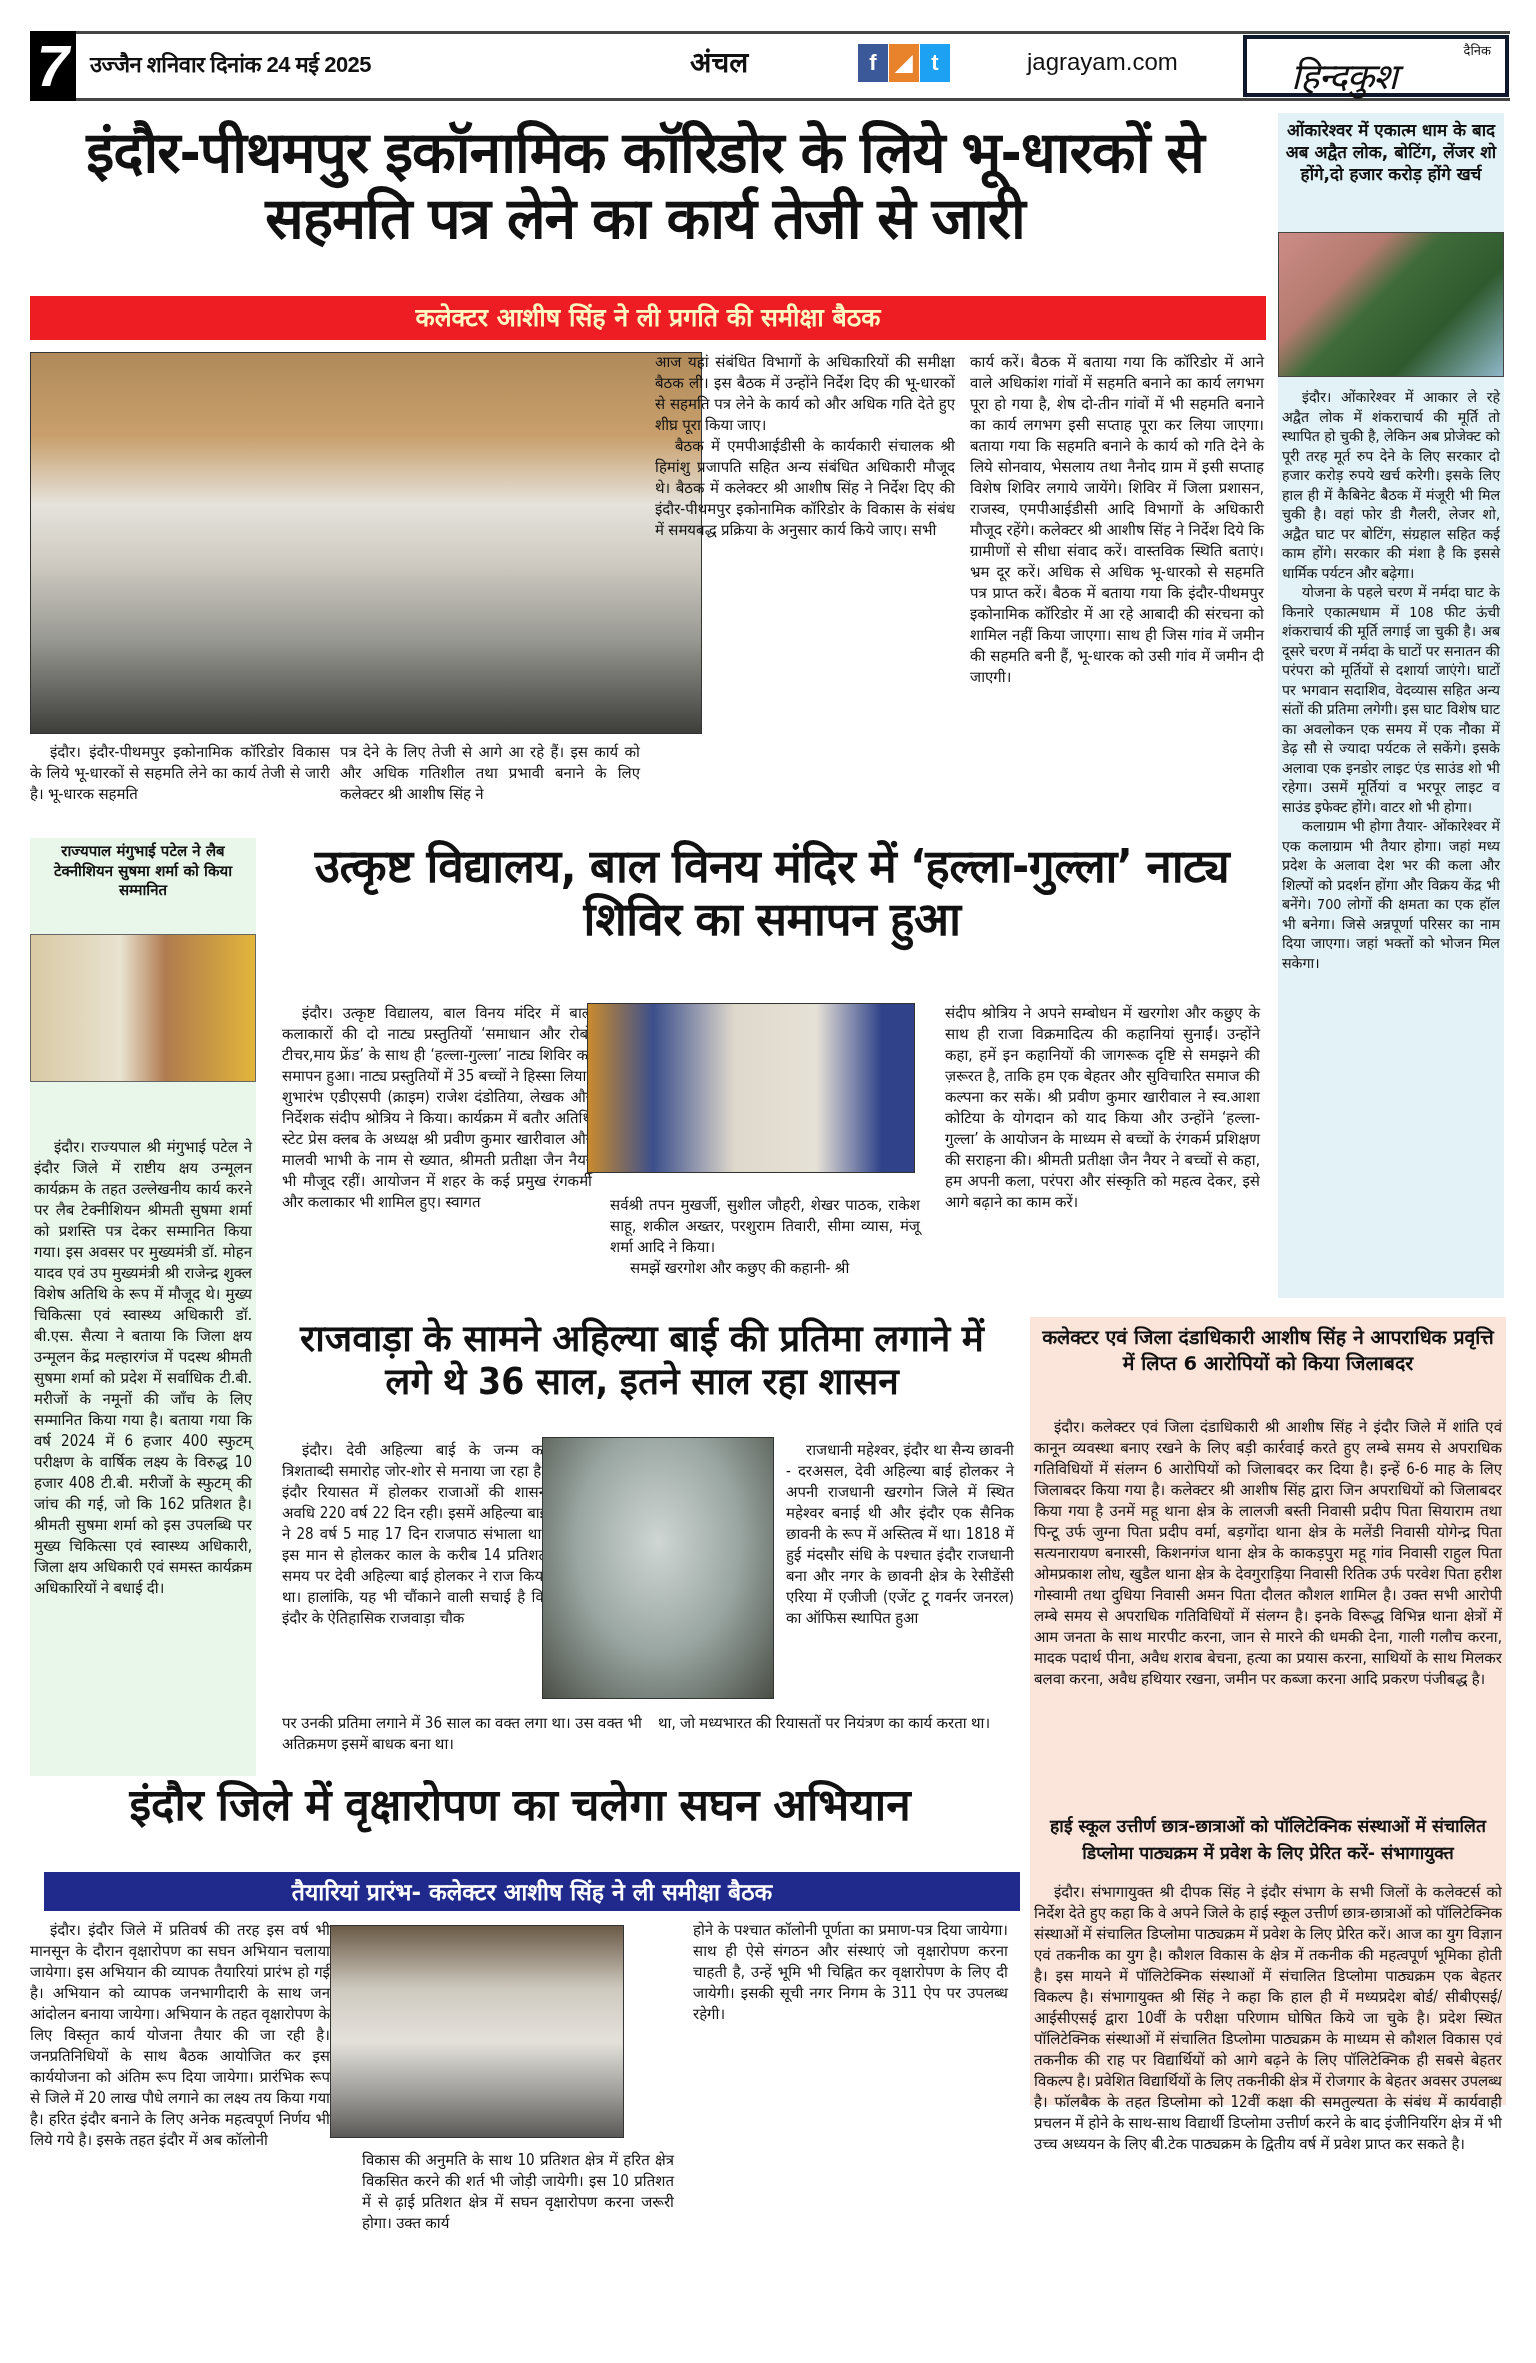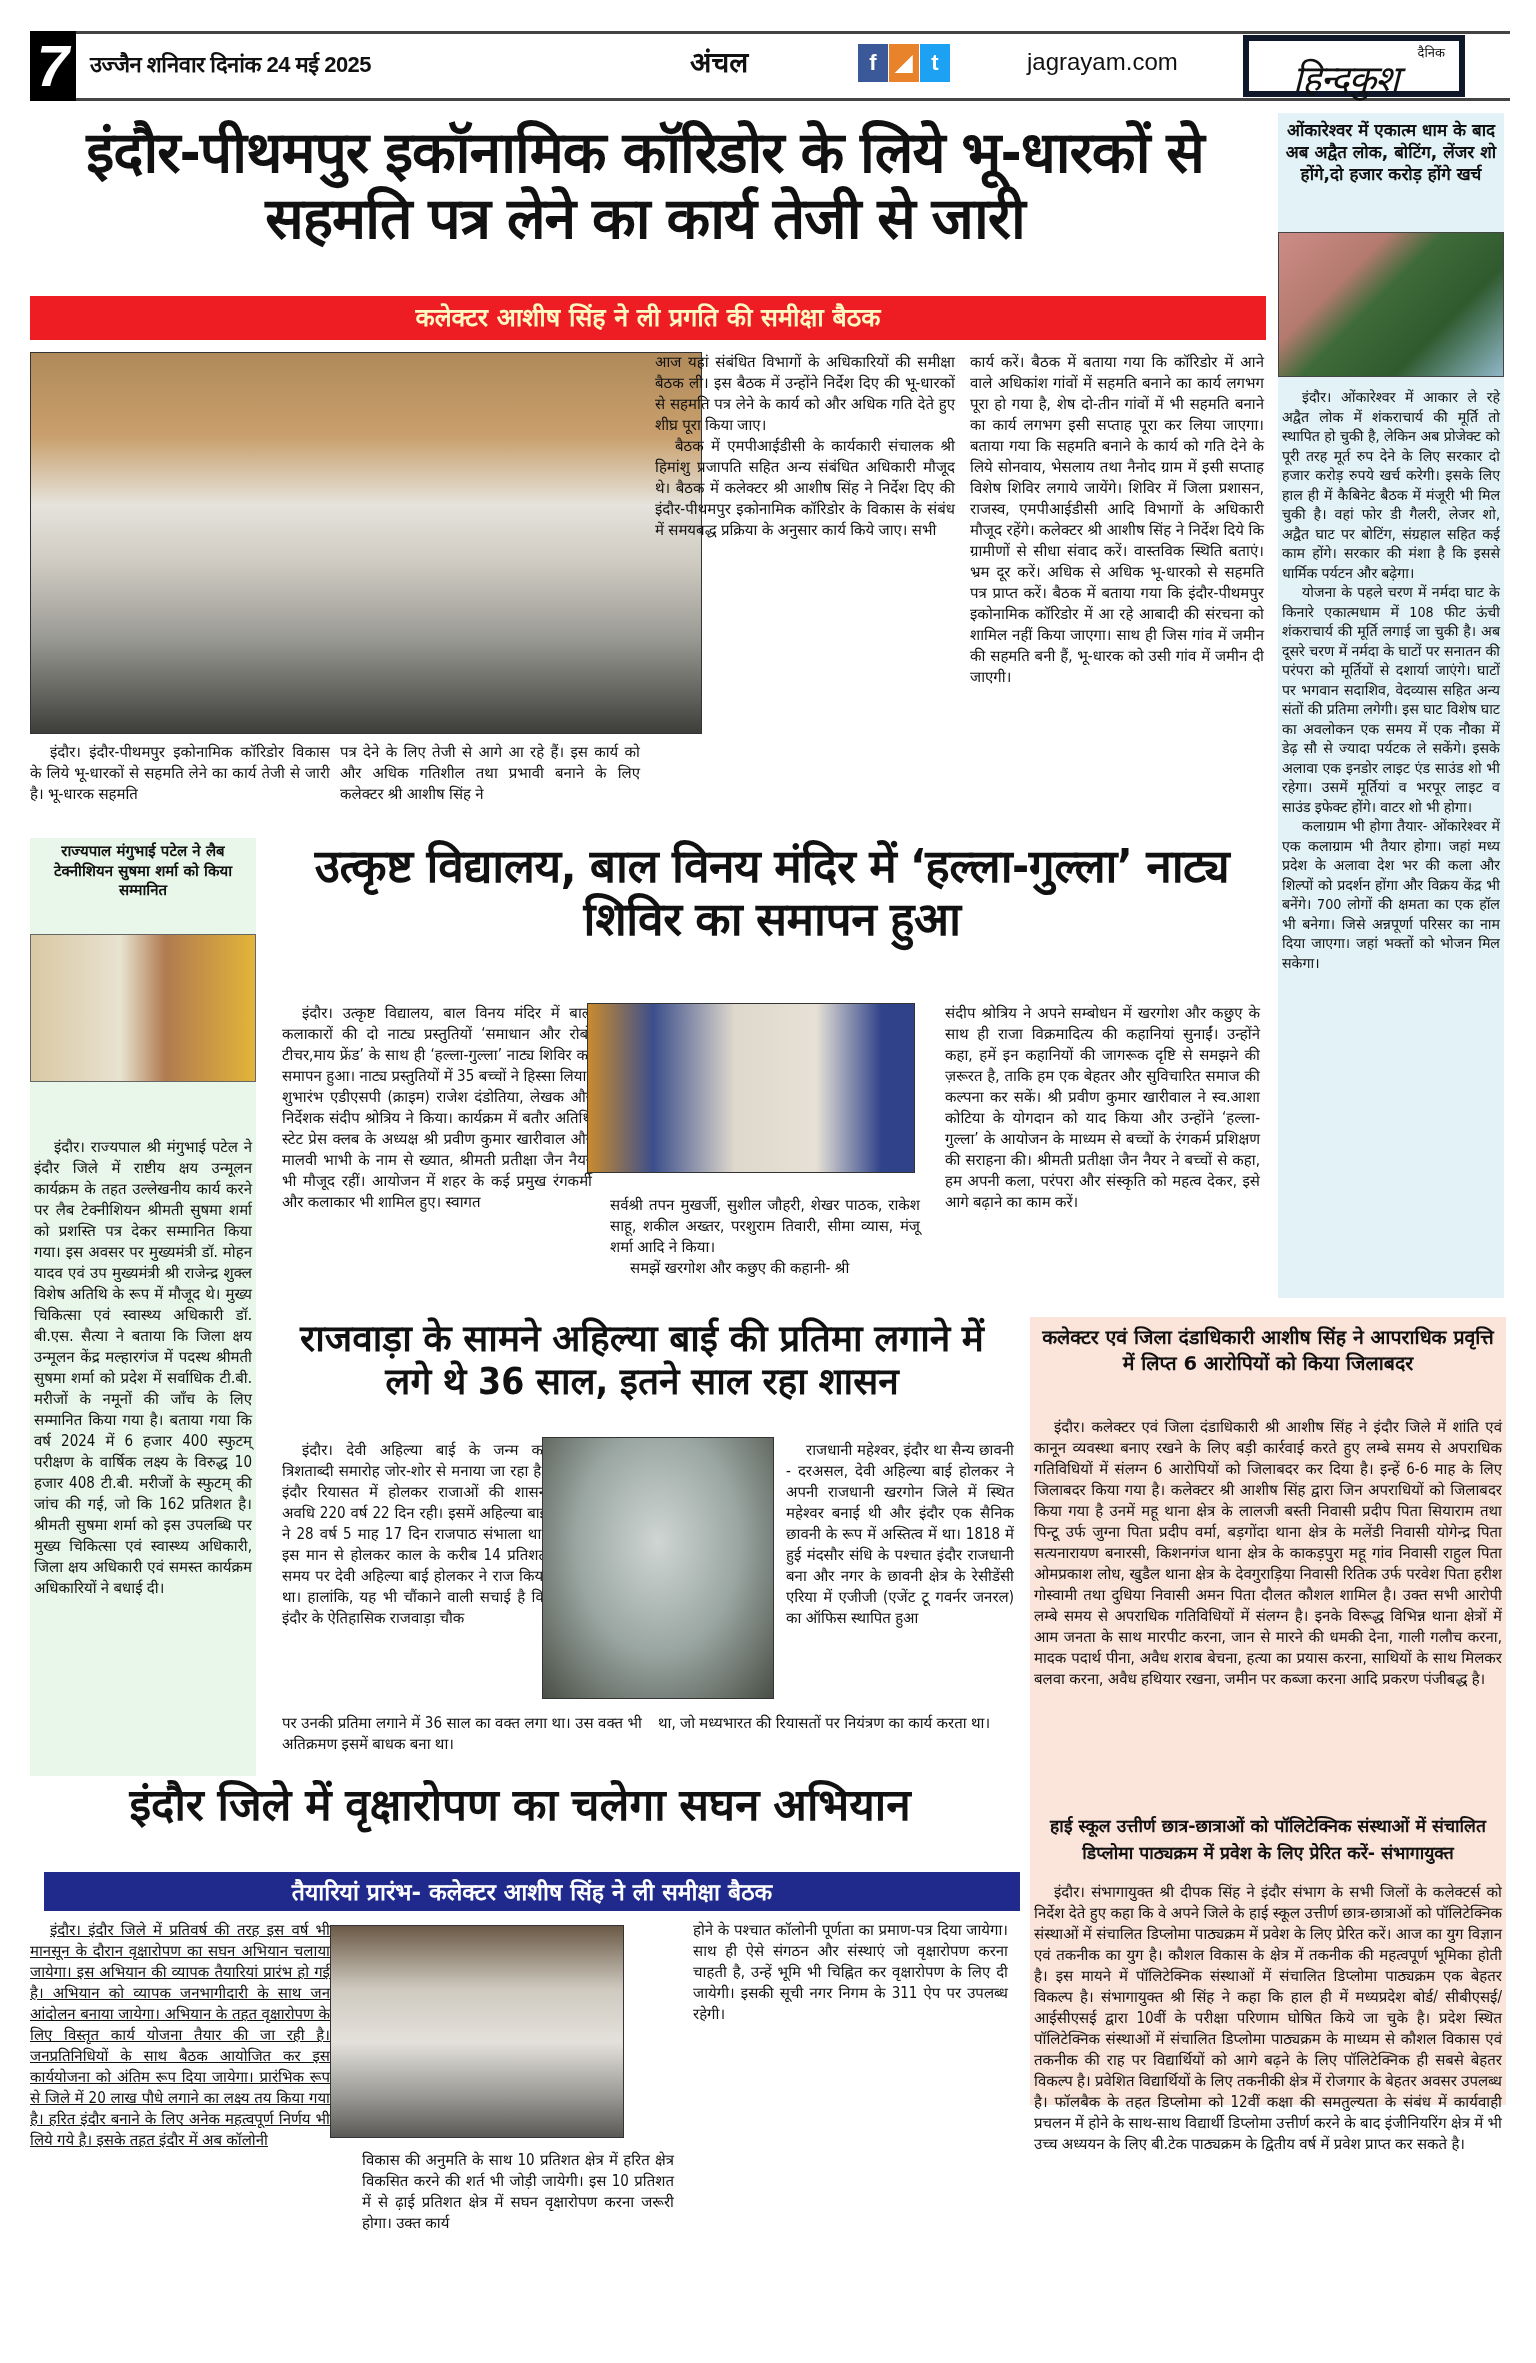--- a/index.html
+++ b/index.html
@@ -7,21 +7,21 @@
   .abs { position: absolute; }
   
   .masthead { left: 30px; top: 31px; width: 1480px; height: 70px; border-top: 3px solid #444; border-bottom: 3px solid #444; }
   .page-no { left: 30px; top: 31px; width: 46px; height: 70px; background: #000; color: #fff; font-size: 58px; font-weight: bold; font-style: italic; text-align: center; line-height: 70px; font-family: "Liberation Sans", sans-serif; }
   .dateline { left: 90px; top: 48px; font-size: 22px; font-weight: bold; font-family: "Liberation Sans Narrow", "Liberation Sans", sans-serif; letter-spacing: -0.5px; }
   .section { left: 690px; top: 42px; font-size: 28px; font-weight: bold; }
   .social { left: 858px; top: 44px; display: flex; gap: 1px; }
   .social span { display: block; width: 30px; height: 38px; color: #fff; font-weight: bold; text-align: center; line-height: 38px; font-size: 22px; font-family: "Liberation Sans", sans-serif; }
   .fb { background: #3b5998; } .rss { background: #e8822b; } .tw { background: #1da1f2; }
   .site { left: 1027px; top: 48px; font-size: 24px; font-family: "Liberation Sans", sans-serif; }
-  .logo { left: 1243px; top: 35px; width: 222px; height: 62px; border: 6px solid #0f172a; }
+  .logo { left: 1243px; top: 35px; width: 266px; height: 62px; border: 4px solid #0f172a; }
   .logo .dainik { position: absolute; right: 14px; top: 2px; font-size: 13px; }
   .logo .name { position: absolute; left: 28px; top: 12px; font-size: 36px; font-weight: normal; font-style: italic; letter-spacing: -1px; margin-left: 16px; }
 
   .hl { font-weight: bold; font-family: "DejaVu Sans Condensed", "DejaVu Sans", sans-serif; line-height: 1.15; }
   .body { font-size: 15px; line-height: 21px; text-align: justify; font-family: "DejaVu Sans Condensed", "DejaVu Sans", sans-serif; }
   .body p { text-indent: 20px; }
   .photo { background: #777; border: 1px solid #333; overflow: hidden; }
 
   
   .hl1 { left: 25px; top: 120px; width: 1240px; font-size: 57px; text-align: center; letter-spacing: -1px; }
@@ -62,21 +62,21 @@
   
   .pink { left: 1030px; top: 1317px; width: 476px; height: 788px; background: #fbe4da; }
   .pink .t1 { position: absolute; left: 6px; top: 8px; width: 464px; font-size: 19.5px; font-weight: bold; text-align: center; line-height: 1.35; }
   .pink .b1 { position: absolute; left: 4px; top: 100px; width: 468px; }
   .pink .t2 { position: absolute; left: 6px; top: 496px; width: 464px; font-size: 17.5px; font-weight: bold; text-align: center; line-height: 1.55; }
   .pink .b2 { position: absolute; left: 4px; top: 565px; width: 468px; }
 
   
   .hl4 { left: 25px; top: 1780px; width: 990px; font-size: 44px; text-align: center; }
   .bluebar { left: 44px; top: 1872px; width: 976px; height: 39px; background: #1f2a8c; color: #fff; font-size: 23px; font-weight: bold; text-align: center; line-height: 40px; }
-  .c4a { left: 30px; top: 1920px; width: 300px; text-decoration: underline; }
+  .c4a { left: 30px; top: 1920px; width: 300px; }
   .photo4 { left: 330px; top: 1925px; width: 294px; height: 213px; background: linear-gradient(180deg,#6b5a47 0%,#cfcac0 30%,#e4e1db 55%,#9c9b97 80%,#5a5957 100%); }
   .c4b { left: 362px; top: 2150px; width: 312px; }
   .c4c { left: 693px; top: 1920px; width: 315px; }
 </style>
 </head>
 <body>
 
 <div class="abs masthead"></div>
 <div class="abs page-no">7</div>
 <div class="abs dateline">उज्जैन शनिवार दिनांक 24 मई 2025</div>

